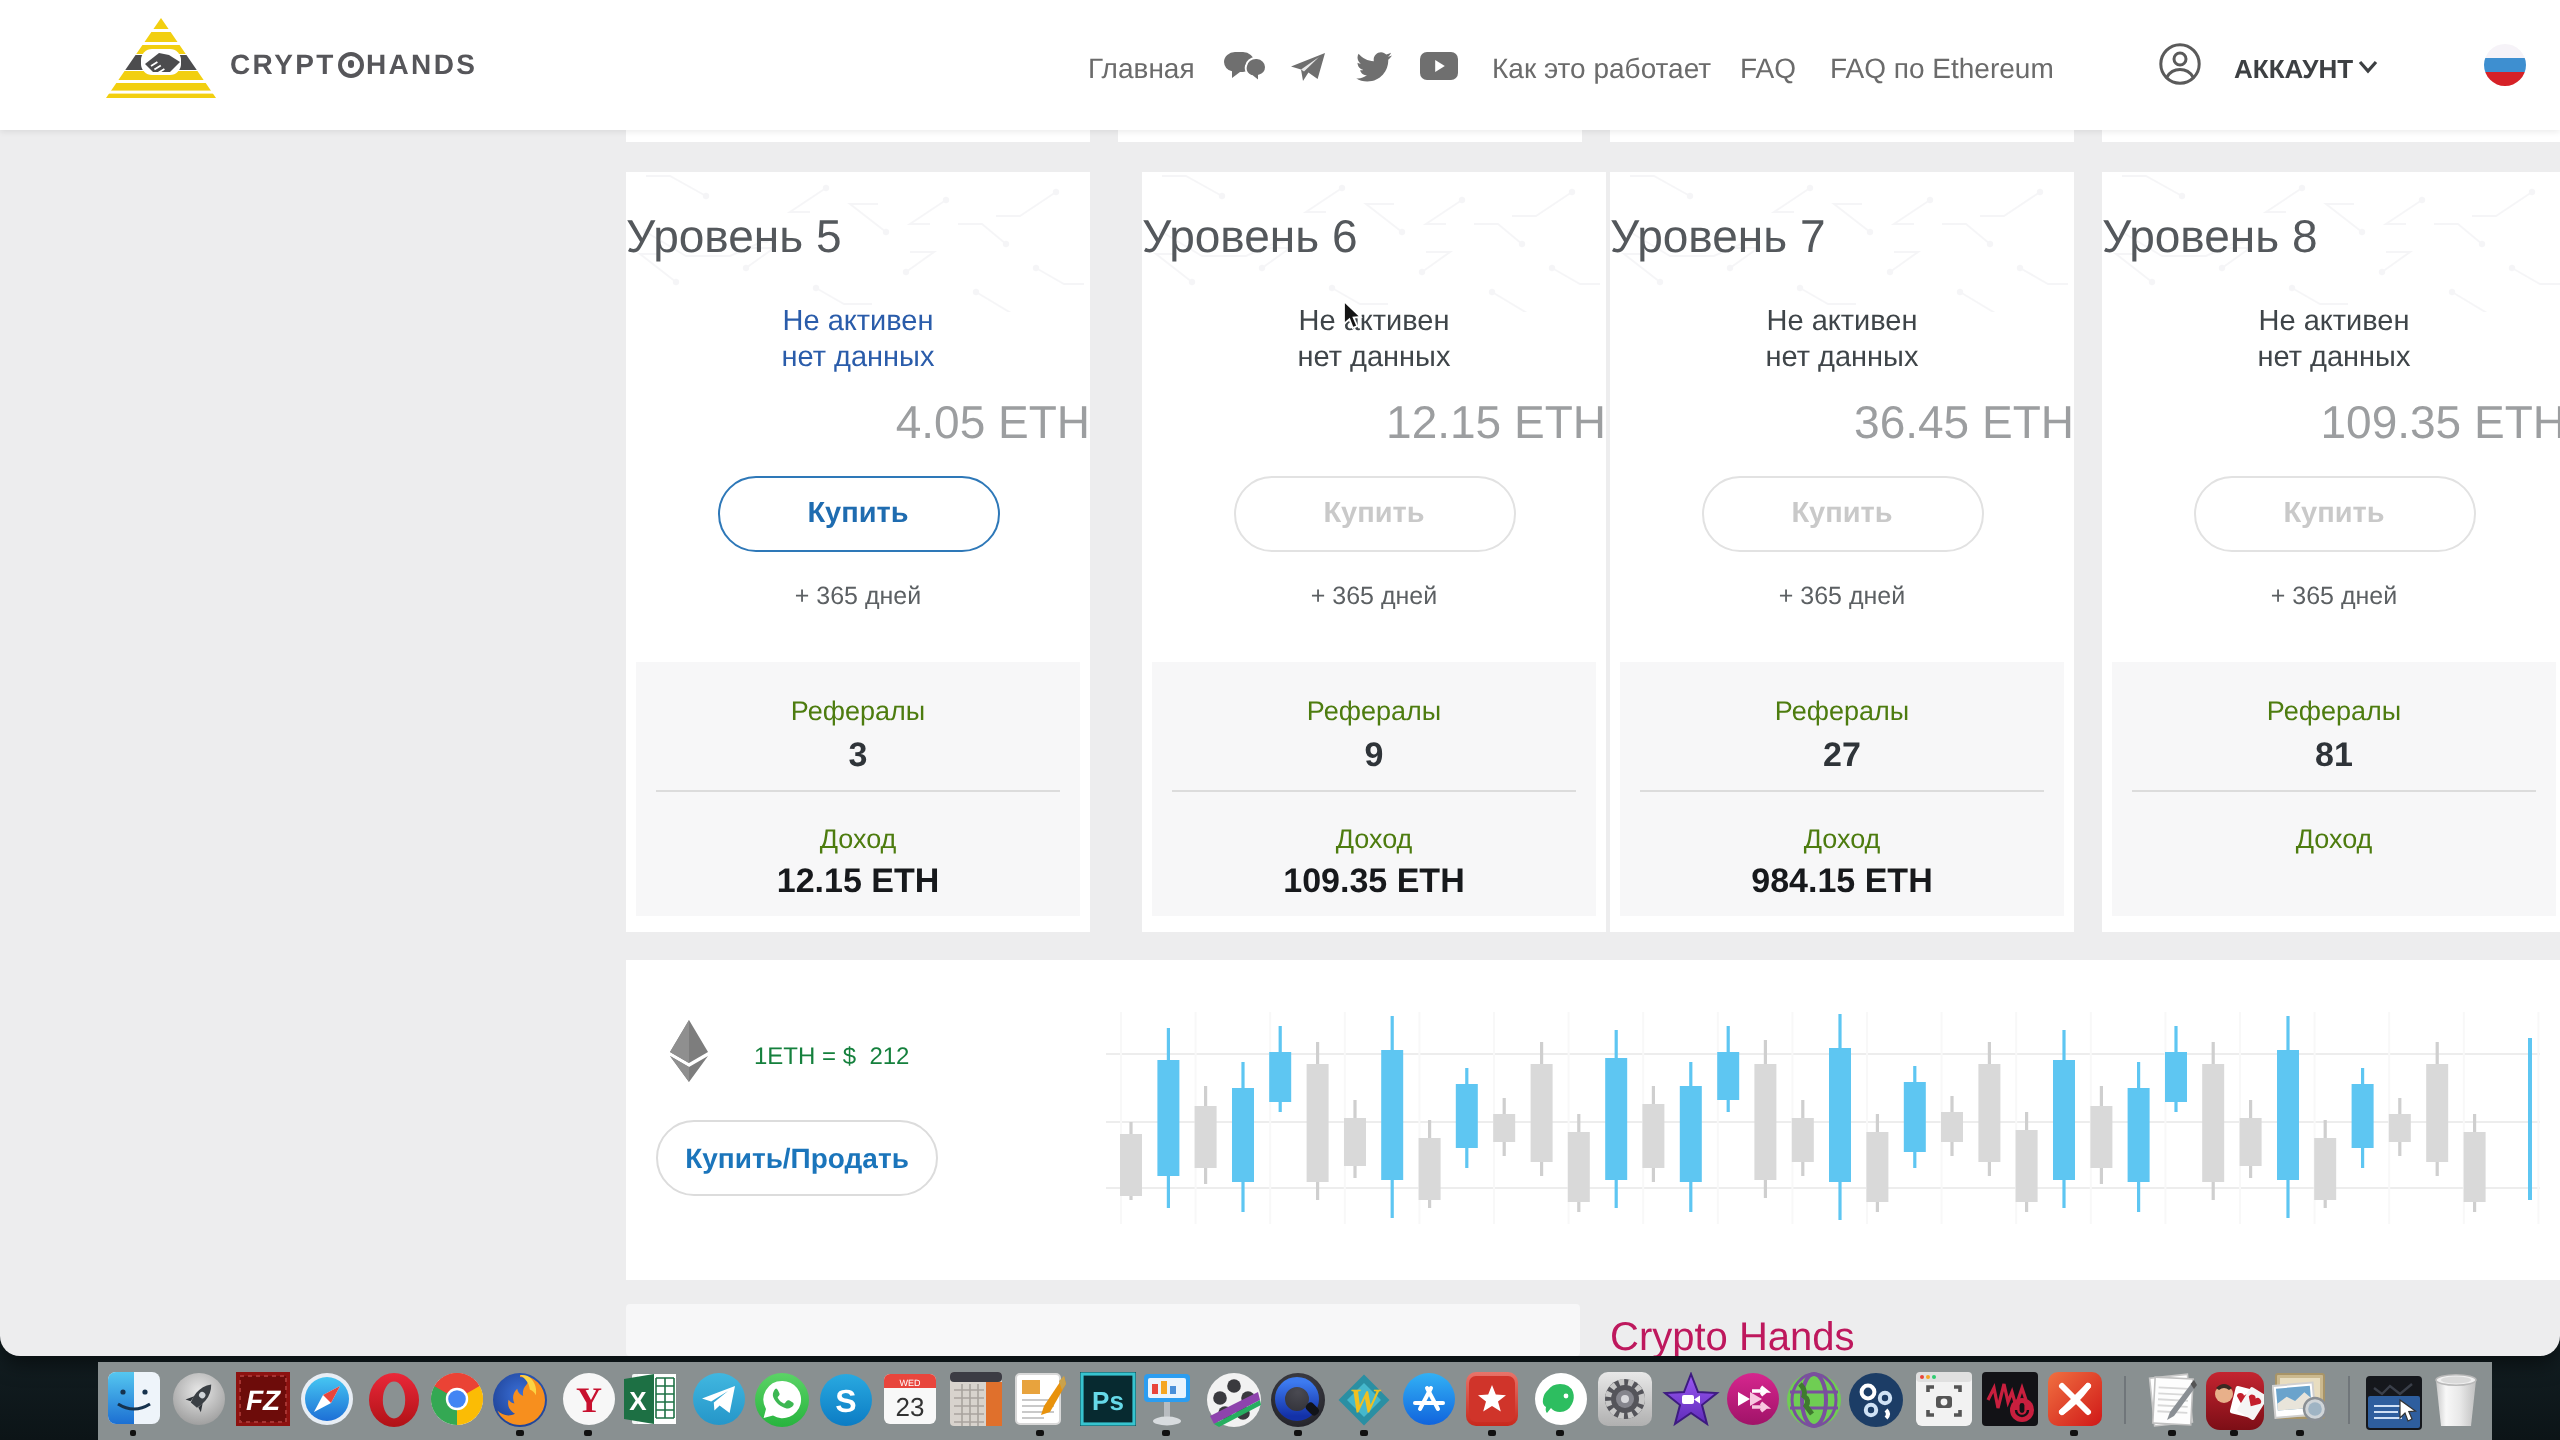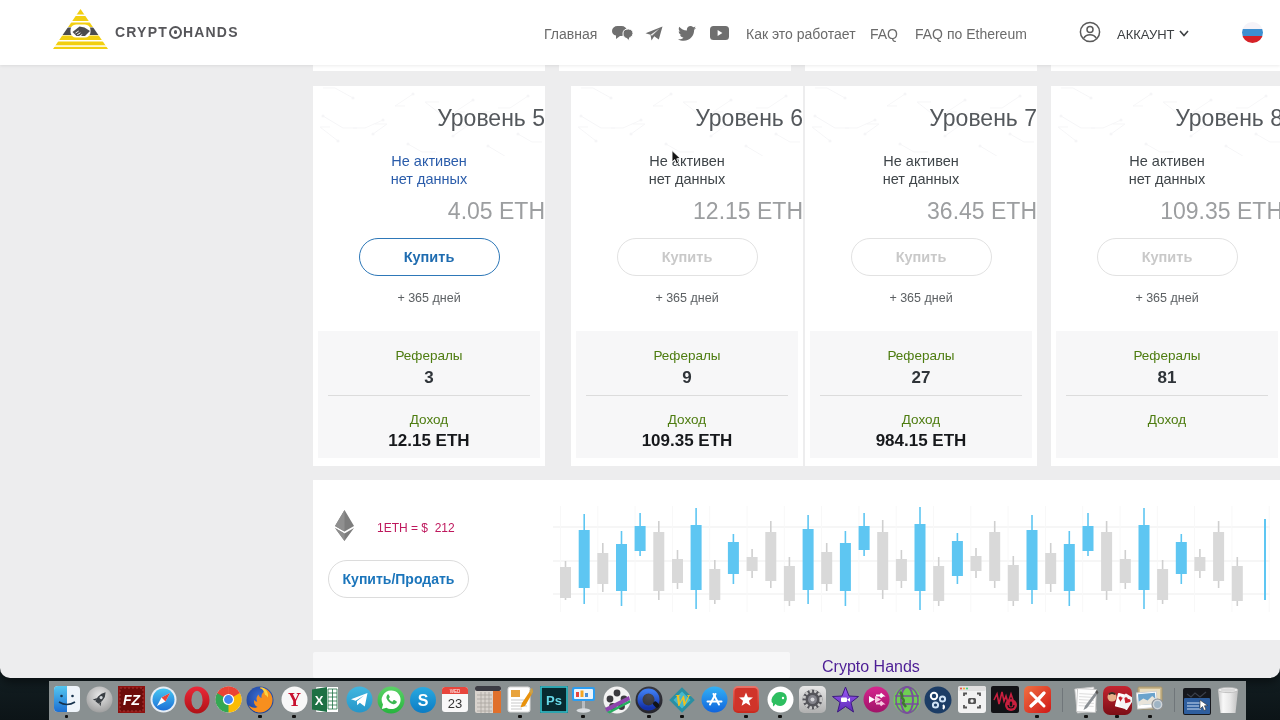--- a/index.html
+++ b/index.html
@@ -5,34 +5,34 @@
   html,body { width:1280px; height:720px; overflow:hidden; font-family:"Liberation Sans", sans-serif; }
   body { background:#101a1e; position:relative; }
   #desk { position:absolute; left:0; top:0; width:1280px; height:720px;
      background:linear-gradient(180deg,#0b1316 0%,#142329 55%,#22363c 78%,#0c1417 100%); }
   #win { position:absolute; left:0; top:0; width:1280px; height:678px; background:#ededee;
      border-radius:0 0 10px 10px; overflow:hidden; box-shadow:0 4px 10px rgba(0,0,0,0.5); }
   #header { position:absolute; left:0; top:0; width:1280px; height:65px; background:#ffffff;
      box-shadow:0 1px 3px rgba(0,0,0,0.08); z-index:5; }
   .navtxt { position:absolute; top:26px; font-size:14px; color:#6b6b6b; white-space:nowrap; }
   .card { position:absolute; top:86px; width:232px; height:380px; background:#fff; }
-  .ctitle { position:absolute; top:19px; left:0; width:100%; text-align:right; font-size:23px; color:#54585c; }
+  .ctitle { position:absolute; top:19px; left:0; width:100%; text-align:left; font-size:23px; color:#54585c; }
   .cstatus { position:absolute; top:66px; left:0; width:100%; text-align:center; font-size:14.5px; line-height:18px; }
   .cprice { position:absolute; top:112px; left:0; width:100%; text-align:right; font-size:23px; color:#9c9ea0; letter-spacing:0px; }
   .cbtn { position:absolute; top:152px; left:45.5px; width:141px; height:38px; border-radius:19px;
      background:#fff; text-align:center; line-height:36px; font-size:14.5px; font-weight:bold; }
   .cdays { position:absolute; top:205px; left:0; width:100%; text-align:center; font-size:12.5px; color:#5c6063; }
   .cfoot { position:absolute; top:245px; left:5px; width:222px; height:127px; background:#f7f7f8; }
   .flabel { position:absolute; left:0; width:100%; text-align:center; font-size:13.5px; color:#4d7c0f; }
   .fnum { position:absolute; left:0; width:100%; text-align:center; font-size:17px; font-weight:bold; color:#2f3439; }
   .fsep { position:absolute; top:64px; left:10px; width:202px; height:1px; background:#dcdcdc; }
   .feth { position:absolute; left:0; width:100%; text-align:center; font-size:17px; font-weight:bold; color:#17191c; }
   #chart { position:absolute; left:313px; top:480px; width:967px; height:160px; background:#fff; }
   #botwhite { position:absolute; left:313px; top:652px; width:477px; height:26px; background:#f7f7f8; border-radius:2px; }
-  #chlink { position:absolute; left:822px; top:658px; font-size:16px; color:#4c1d95; }
+  #chlink { position:absolute; left:805px; top:658px; font-size:20px; color:#be185d; }
   #dock { position:absolute; left:49px; top:681px; width:1197px; height:39px; background:#899091; }
 </style></head>
 <body>
 <div id="desk"></div>
 <div id="win">
   <div style="position:absolute;left:313px;top:65px;width:232px;height:6px;background:#fff"></div>
     <div style="position:absolute;left:559px;top:65px;width:232px;height:6px;background:#fff"></div>
     <div style="position:absolute;left:805px;top:65px;width:232px;height:6px;background:#fff"></div>
     <div style="position:absolute;left:1051px;top:65px;width:232px;height:6px;background:#fff"></div>
 
@@ -211,21 +211,21 @@
      <div class="flabel" style="top:81px">Доход</div>
   </div>
 </div>
   <div id="chart">
     <svg width="19" height="31" viewBox="0 0 19 31" style="position:absolute;left:22px;top:30px">
       <path d="M9.5 0 L19 16 L9.5 21.5 L0 16 Z" fill="#7d7d7d"></path>
       <path d="M9.5 0 L9.5 21.5 L0 16 Z" fill="#8f8f8f"></path>
       <path d="M0 18 L9.5 23.5 L19 18 L9.5 31 Z" fill="#7d7d7d"></path>
       <path d="M0 18 L9.5 23.5 L9.5 31 Z" fill="#8f8f8f"></path>
     </svg>
-    <div style="position:absolute;left:64px;top:520px;font-size:12px;color:#be185d;top:40.5px">1ETH = $&nbsp; 212</div>
+    <div style="position:absolute;left:64px;top:520px;font-size:12px;color:#15803d;top:40.5px">1ETH = $&nbsp; 212</div>
     <div style="position:absolute;left:15px;top:80px;width:141px;height:38px;border:1px solid #dcdcdc;border-radius:19px;text-align:center;line-height:36px;font-size:14px;font-weight:bold;color:#1b75bb;background:#fff">Купить/Продать</div>
     <svg width="717" height="122" viewBox="0 0 717 122" style="position:absolute;left:240px;top:18px">
         <line x1="0" y1="29" x2="717" y2="29" stroke="#ededed" stroke-width="1"></line>
         <line x1="0" y1="63" x2="717" y2="63" stroke="#ededed" stroke-width="1"></line>
         <line x1="0" y1="96" x2="717" y2="96" stroke="#ededed" stroke-width="1"></line>
         <line x1="7.5" y1="8" x2="7.5" y2="114" stroke="#f8f8f8" stroke-width="1"></line>
         <line x1="44.8" y1="8" x2="44.8" y2="114" stroke="#f8f8f8" stroke-width="1"></line>
         <line x1="82.1" y1="8" x2="82.1" y2="114" stroke="#f8f8f8" stroke-width="1"></line>
         <line x1="119.4" y1="8" x2="119.4" y2="114" stroke="#f8f8f8" stroke-width="1"></line>
         <line x1="156.7" y1="8" x2="156.7" y2="114" stroke="#f8f8f8" stroke-width="1"></line>
@@ -342,21 +342,21 @@
           <rect x="17.5" y="15.5" width="20" height="13" rx="5.5" fill="#fff"></rect>
           <path d="M19.5 23 l7-5.5 l5 1 l5.5 3.5 l-5 5 l-8.5 0 z" fill="#4c4c4e"></path>
           <path d="M22.5 24 l3.2-2 M24.2 25.8 l3.2-2 M26 27.5 l3.2-2" stroke="#fff" stroke-width="0.9" fill="none"></path>
         </g>
       </svg>
     <div style="position:absolute;left:115px;top:24px;font-size:14px;font-weight:bold;color:#56565a;letter-spacing:1.2px;white-space:nowrap">CRYPT<span style="display:inline-block;width:13px;height:13px;border:2px solid #56565a;border-radius:50%;position:relative;top:1.5px;margin:0 1px"><span style="position:absolute;left:2.9px;top:2.9px;width:3.4px;height:3.4px;background:#56565a;border-radius:50%"></span></span>HANDS</div>
     <div class="navtxt" style="left:544px">Главная</div>
     <div class="navtxt" style="left:746px">Как это работает</div>
     <div class="navtxt" style="left:870px">FAQ</div>
     <div class="navtxt" style="left:915px">FAQ по Ethereum</div>
-    <div class="navtxt" style="left:1117px;top:26.5px;color:#3d4043;font-weight:normal;font-size:13px">АККАУНТ</div>
+    <div class="navtxt" style="left:1117px;top:26.5px;color:#3d4043;font-weight:bold;font-size:13px">АККАУНТ</div>
     <svg width="10" height="7" viewBox="0 0 10 7" style="position:absolute;left:1179px;top:30px">
         <path d="M1 1 L5 5.5 L9 1" stroke="#3d4043" stroke-width="1.6" fill="none"></path>
       </svg>
     <svg width="22" height="18" viewBox="0 0 22 18" style="position:absolute;left:611px;top:25px">
       <path d="M1 6 a5.5 5 0 0 1 5.5-5 h4 a5.5 5 0 0 1 5.5 5 a5.5 5 0 0 1-5.5 5 h-1.5 l-4 3 v-3.4 a5.5 5 0 0 1-4-4.6z" fill="#6f6f6f"></path>
       <path d="M12 8 a5 4.5 0 0 1 5-4 h0.5 a5 4.5 0 0 1 4.5 4.5 a5 4.5 0 0 1-3.5 4.3 v3 l-3.5-2.8 h-0.5 a5 4.5 0 0 1-2.5-5z" fill="#6f6f6f" stroke="#fff" stroke-width="1"></path>
     </svg>
       <svg width="18" height="16" viewBox="0 0 18 16" style="position:absolute;left:645px;top:26px">
       <path d="M17.5 0.5 L0.5 7.2 L5.5 8.8 L6.5 14.5 L9.2 10.2 L13.8 13.5 Z" fill="#6f6f6f"></path>
       <path d="M5.5 8.8 L14.5 2.5 L7 9.8 Z" fill="#fff" opacity="0.85"></path>

